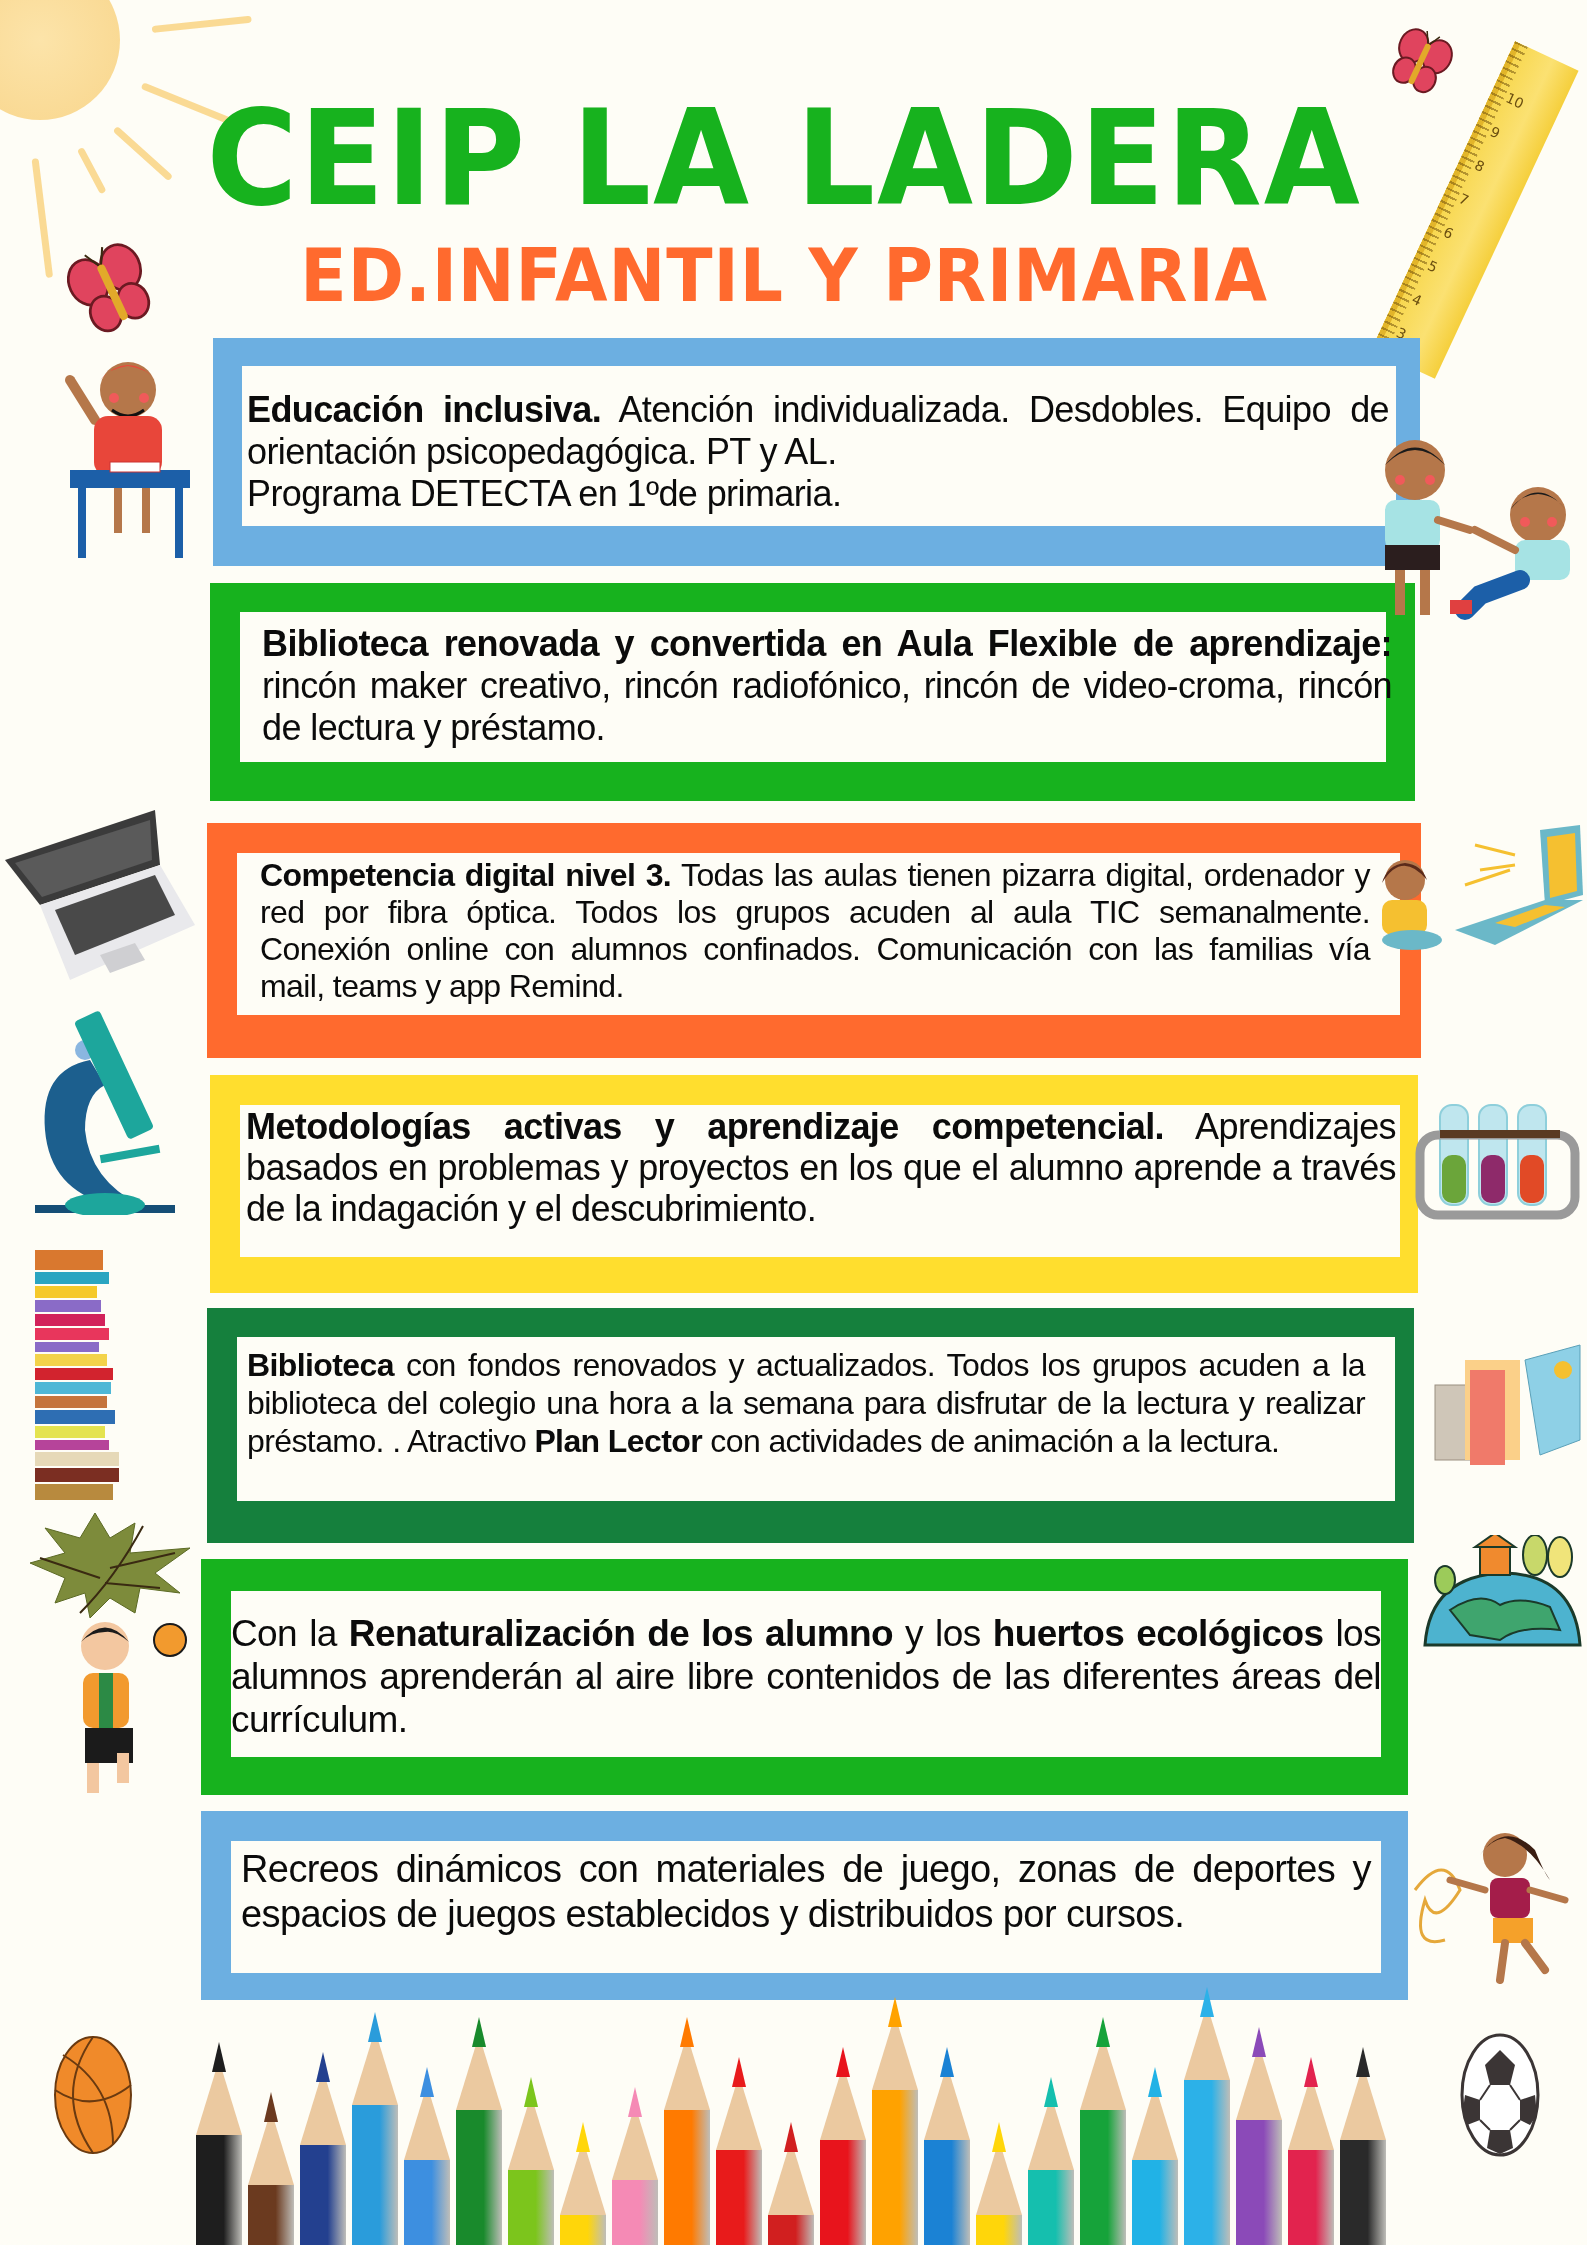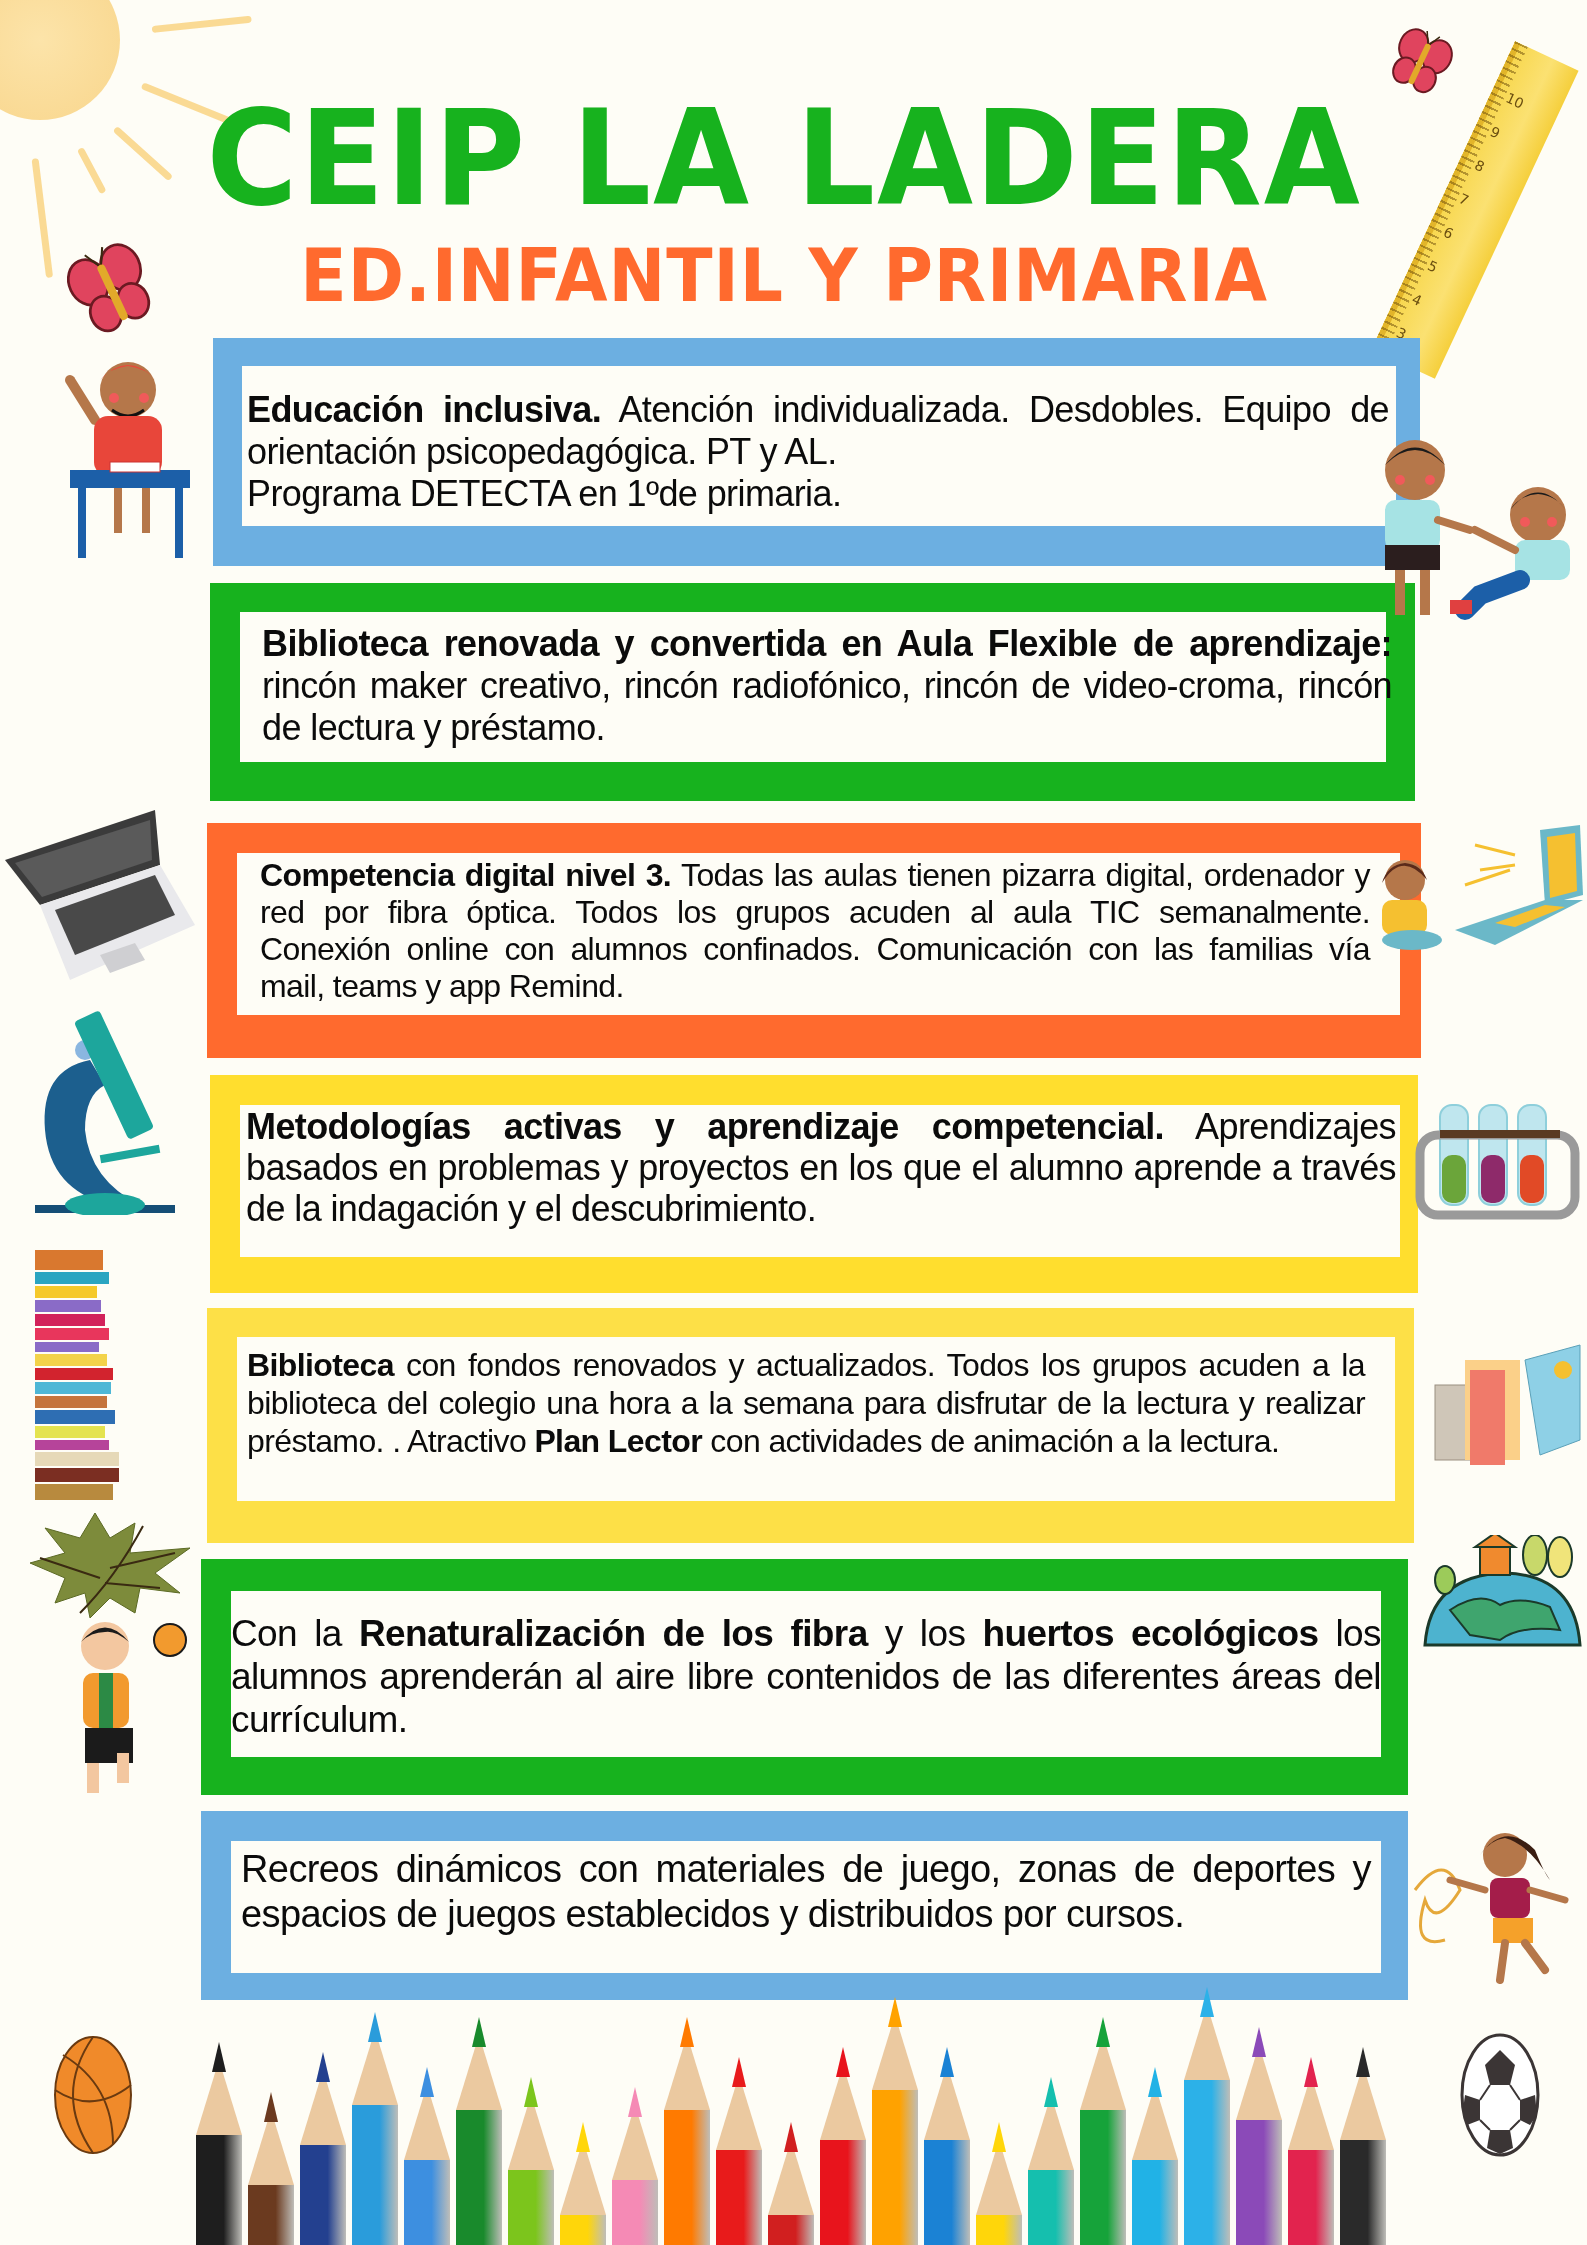--- a/index.html
+++ b/index.html
@@ -140,31 +140,31 @@
   </div>
 </div>
 
 <div class="card" style="left:210px;top:1075px;width:1208px;height:218px;background:#FFDE2E;">
   <div class="inner" style="left:30px;top:30px;width:1160px;height:152px;"></div>
   <div class="text" style="left:36px;top:31px;width:1150px;font-size:36px;line-height:41px;">
     <span style="font-weight:bold">Metodologías activas y aprendizaje competencial.</span><span> Aprendizajes basados en problemas y proyectos en los que el alumno aprende a través de la indagación y el descubrimiento.</span>
   </div>
 </div>
 
-<div class="card" style="left:207px;top:1308px;width:1207px;height:235px;background:#fde047;padding-left:14px;">
+<div class="card" style="left:207px;top:1308px;width:1207px;height:235px;background:#15803d;padding-left:14px;">
   <div class="inner" style="left:30px;top:29px;width:1158px;height:164px;"></div>
   <div class="text" style="left:40px;top:38px;width:1118px;font-size:32px;line-height:38px;">
     <span style="font-weight:bold">Biblioteca</span><span> con fondos renovados y actualizados. Todos los grupos acuden a la biblioteca del colegio una hora a la semana para disfrutar de la lectura y realizar préstamo. . Atractivo </span><span style="font-weight:bold">Plan Lector</span><span> con actividades de animación a la lectura.</span>
   </div>
 </div>
 
 <div class="card" style="left:201px;top:1559px;width:1207px;height:236px;background:#17B21E;">
   <div class="inner" style="left:30px;top:32px;width:1150px;height:166px;"></div>
   <div class="text" style="left:30px;top:53px;width:1150px;font-size:37px;line-height:43px;">
-    <span>Con la </span><span style="font-weight:bold">Renaturalización de los fibra</span><span> y los </span><span style="font-weight:bold">huertos ecológicos</span><span> los alumnos aprenderán al aire libre contenidos de las diferentes áreas del currículum.</span>
+    <span>Con la </span><span style="font-weight:bold">Renaturalización de los alumno</span><span> y los </span><span style="font-weight:bold">huertos ecológicos</span><span> los alumnos aprenderán al aire libre contenidos de las diferentes áreas del currículum.</span>
   </div>
 </div>
 
 <div class="card" style="left:201px;top:1811px;width:1207px;height:189px;background:#6CAFE1;">
   <div class="inner" style="left:30px;top:30px;width:1150px;height:132px;"></div>
   <div class="text" style="left:40px;top:36px;width:1130px;font-size:38px;line-height:45px;">
     <span style="font-weight:normal">Recreos dinámicos</span><span> con materiales de juego, zonas de deportes y espacios de juegos establecidos y distribuidos por cursos.</span>
   </div>
 </div>
 

